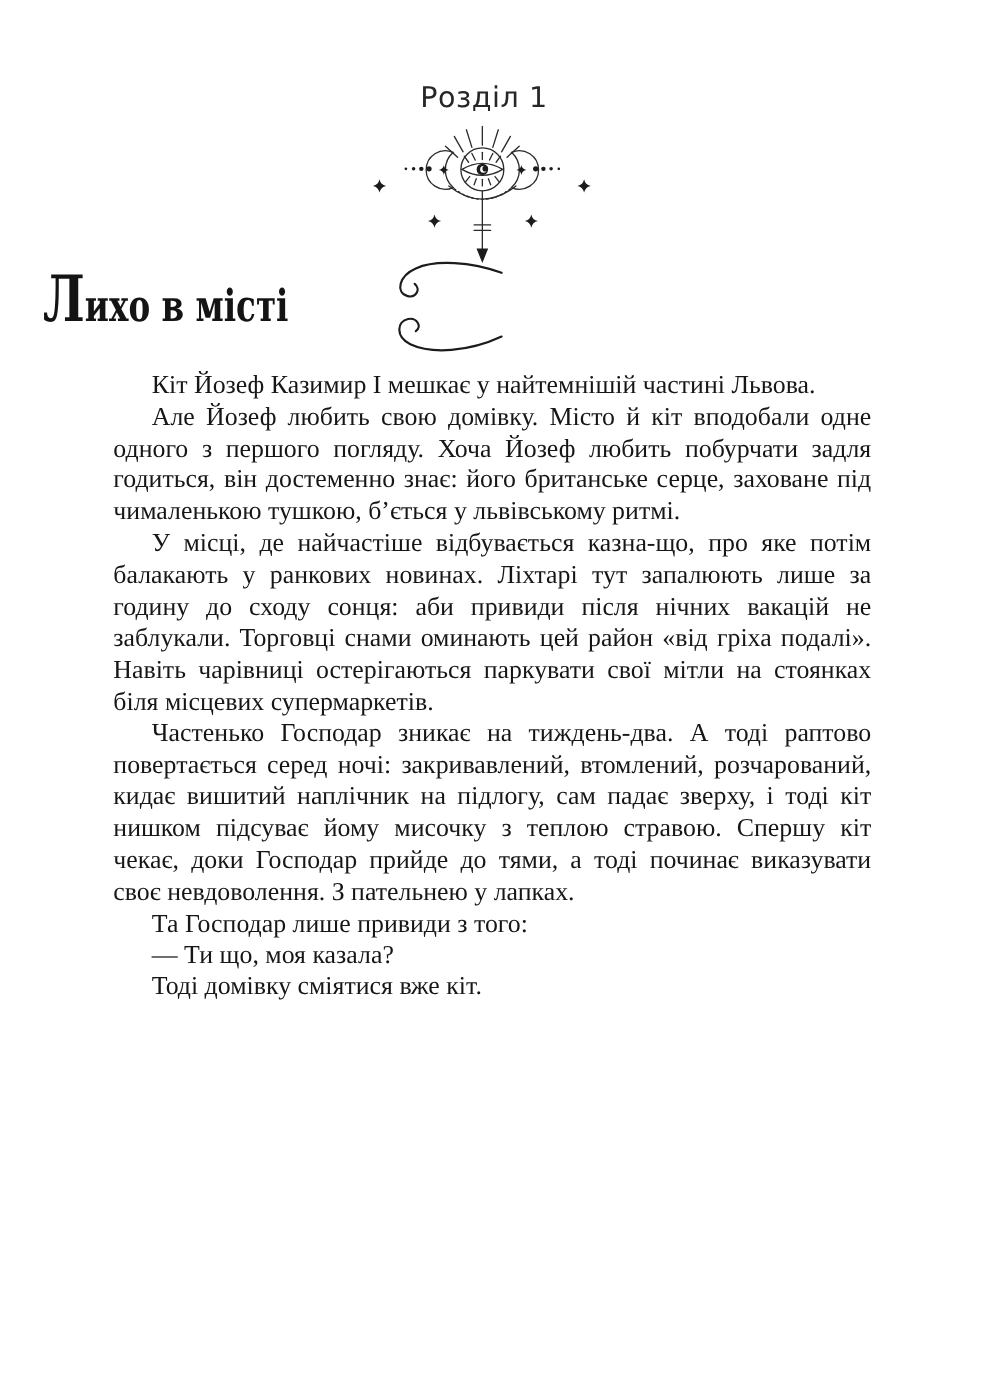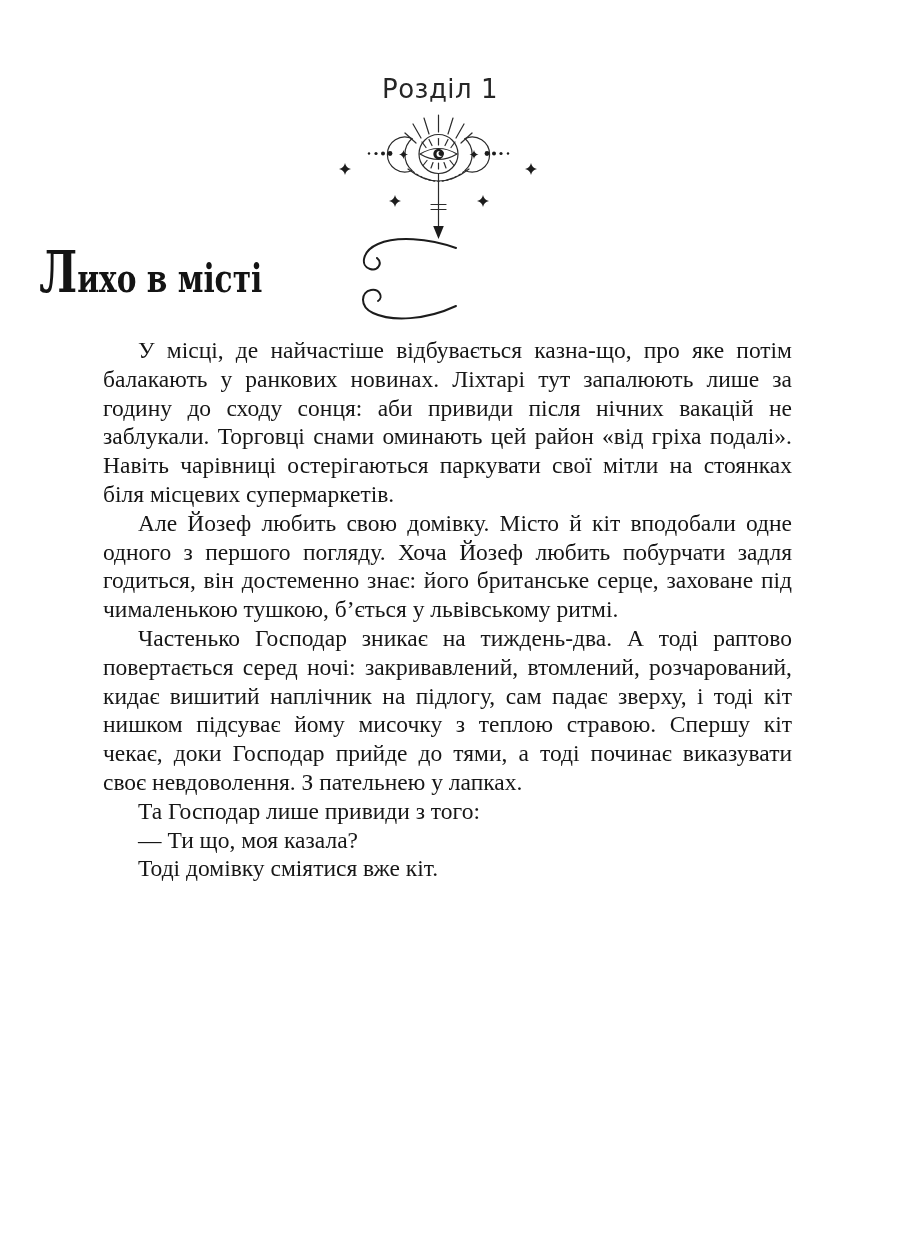--- a/index.html
+++ b/index.html
@@ -169,22 +169,23 @@
       <path d="M120,12 C92,2 60,0 42,8 C26,15 24,30 34,33 C42,35.5 47,27 41,22"></path>
       <path d="M120,70 C90,84 56,86 37,77 C23,70 25,56 35,54 C43,52.5 48,61 42,65"></path>
     </g>
   </svg>
 
   <div class="title-wrap">
     <span class="title-text">Лихо в місті</span>
   </div>
 
   <div class="body-text">
+      <p>Кіт Йозеф Казимир І мешкає у найтемнішій частині Львова.</p>
+      <p>Але Йозеф любить свою домівку. Місто й кіт вподобали одне одного з першого погляду. Хоча Йозеф любить побурчати задля годиться, він достеменно знає: його британське серце, заховане під чималенькою тушкою, б’ється у львівському ритмі.</p>
       <p>У місці, де найчастіше відбувається казна-що, про яке потім балакають у ранкових новинах. Ліхтарі тут запалюють лише за годину до сходу сонця: аби привиди після нічних вакацій не заблукали. Торговці снами оминають цей район «від гріха подалі». Навіть чарівниці остерігаються паркувати свої мітли на стоянках біля місцевих супермаркетів.</p>
-      <p>Але Йозеф любить свою домівку. Місто й кіт вподобали одне одного з першого погляду. Хоча Йозеф любить побурчати задля годиться, він достеменно знає: його британське серце, заховане під чималенькою тушкою, б’ється у львівському ритмі.</p>
       <p>Частенько Господар зникає на тиждень-два. А тоді раптово повертається серед ночі: закривавлений, втомлений, розчарований, кидає вишитий наплічник на підлогу, сам падає зверху, і тоді кіт нишком підсуває йому мисочку з теплою стравою. Спершу кіт чекає, доки Господар прийде до тями, а тоді починає виказувати своє невдоволення. З пательнею у лапках.</p>
       <p>Та Господар лише привиди з того:</p>
       <p>— Ти що, моя казала?</p>
       <p>Тоді домівку сміятися вже кіт.</p>
     </div>
 
   <div class="page-number">9</div>
 
 </div>
 

